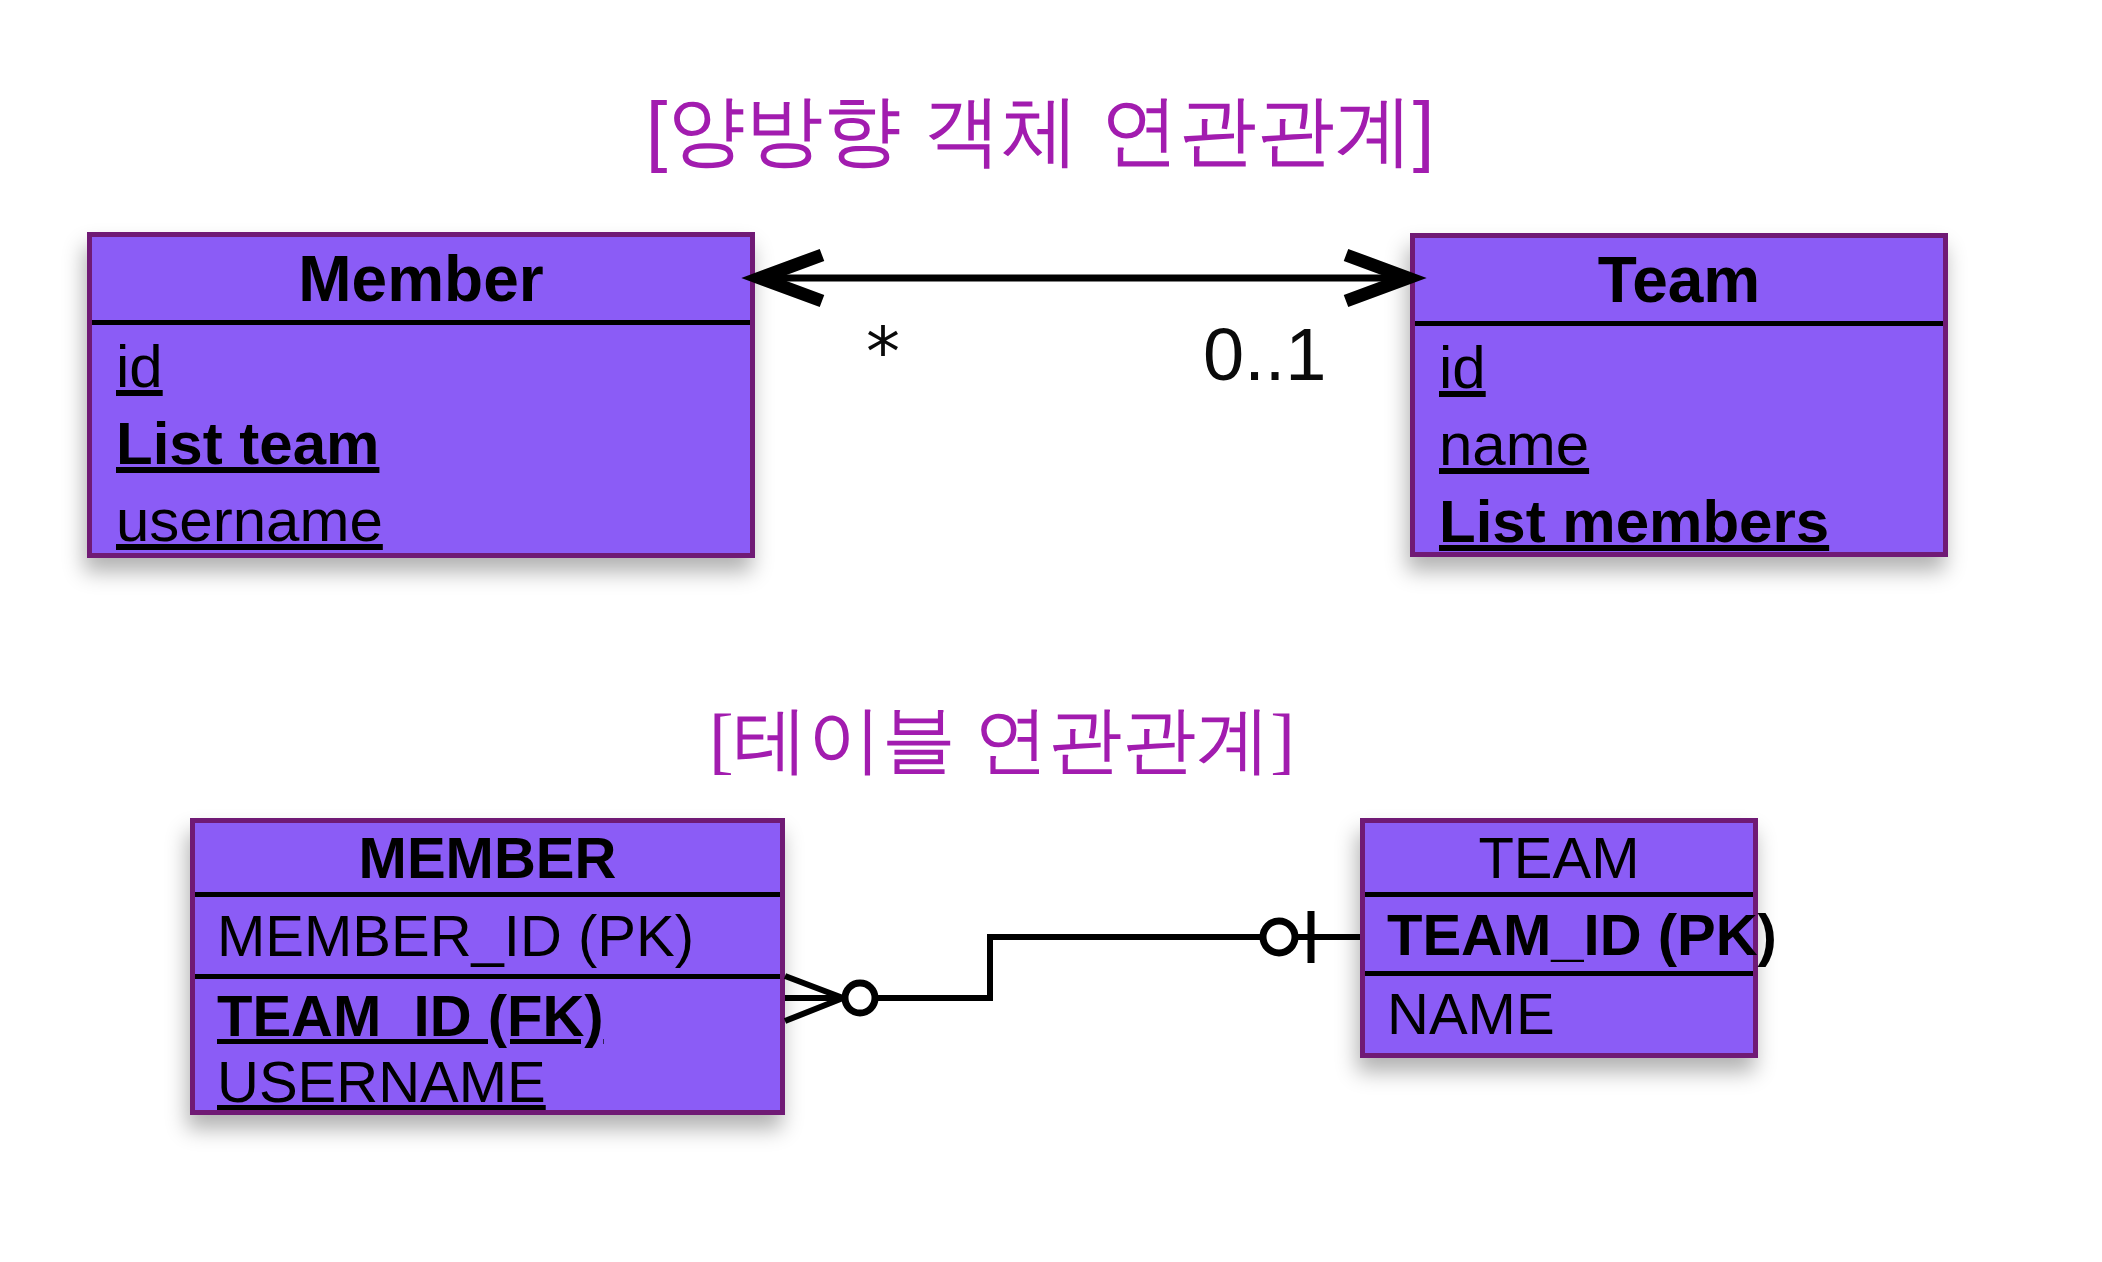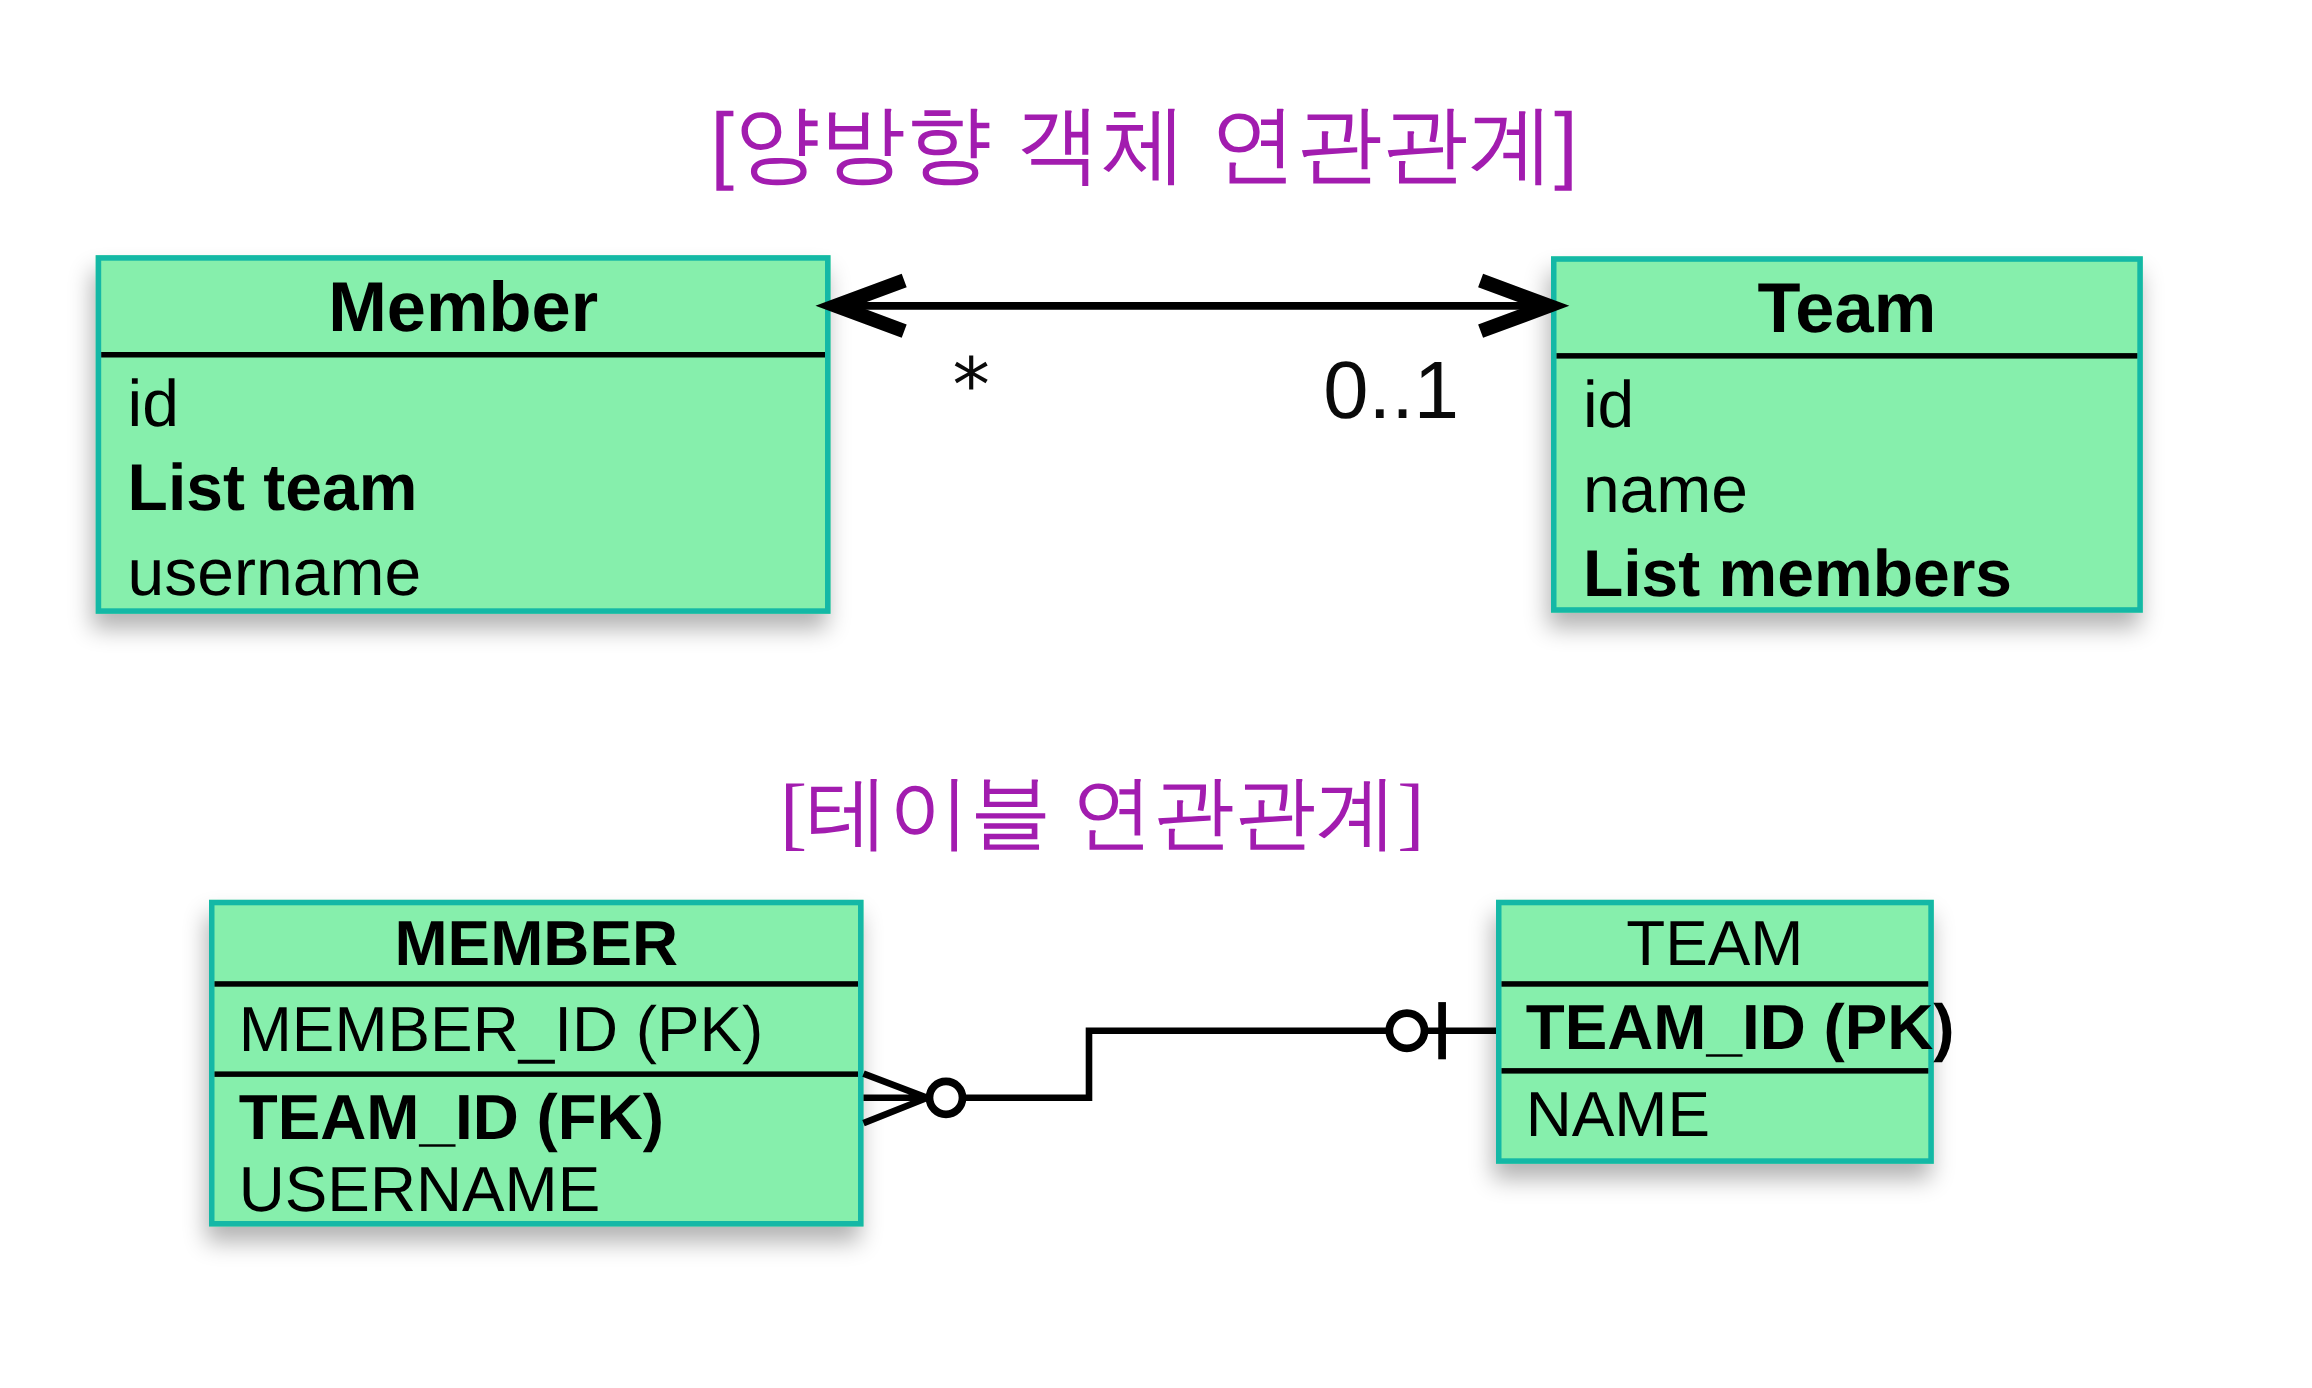--- a/index.html
+++ b/index.html
@@ -8,33 +8,34 @@
     font-family:"Liberation Sans","DejaVu Sans",sans-serif; color:#000;
     overflow:hidden;
   }
   .title {
     position:absolute; transform:translateX(-50%);
     font-size:78px; line-height:1.1; white-space:nowrap; font-weight:400;
     color:#a21caf;
   }
   
   .box {
-    position:absolute; background:#86efac; border:5px solid #14b8a6;
+    position:absolute; background:#8b5cf6; border:5px solid #701a75;
     box-sizing:border-box; z-index:1;
     box-shadow:-3px 14px 20px rgba(0,0,0,0.30);
   }
   .box-header {
     display:flex; align-items:center; justify-content:center;
     border-bottom:5px solid #000; box-sizing:border-box;
     font-weight:bold; white-space:nowrap;
   }
   .box-header.regular { font-weight:normal; }
   .fld {
     display:flex; align-items:center; box-sizing:border-box;
     white-space:nowrap;
+    text-decoration:underline;
   }
   .bold { font-weight:bold; }
   
   .class-box .box-header { height:88px; font-size:64px; }
   .class-box .fld { height:77px; font-size:60px; padding-left:24px; }
   #member-class { left:87px; top:232px; width:668px; height:326px; }
   #team-class   { left:1410px; top:233px; width:538px; height:324px; }
   .class-box .box-body { padding-top:3px; }
   
   .table-box .box-header { height:74px; font-size:58px; }

